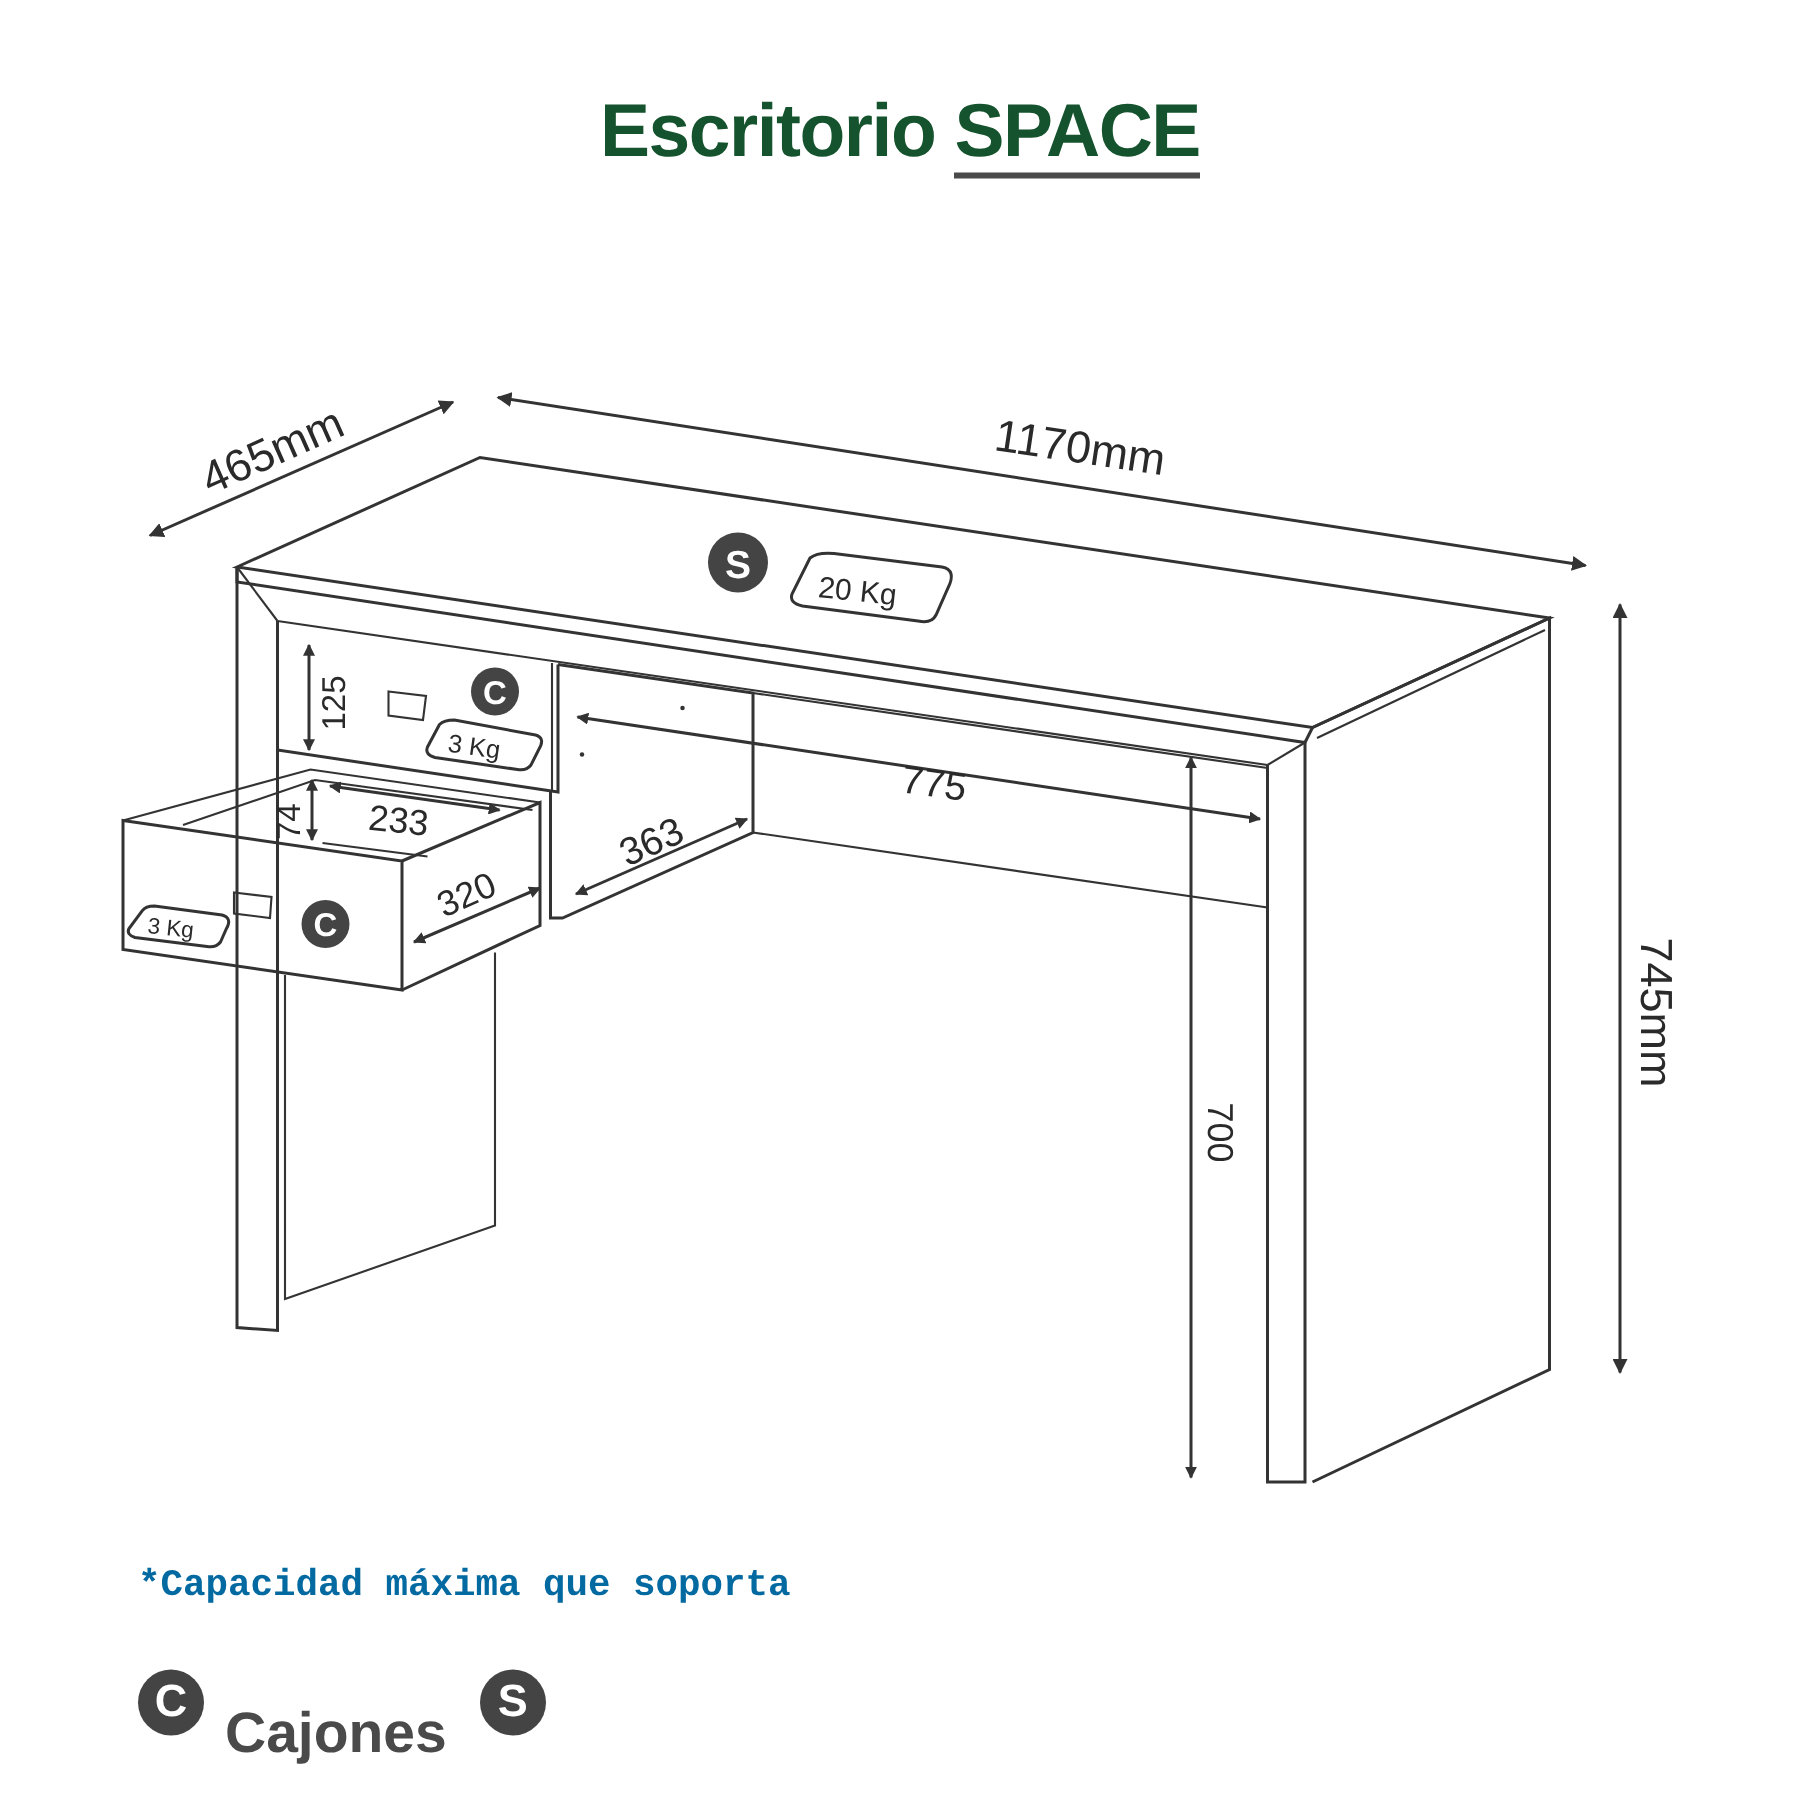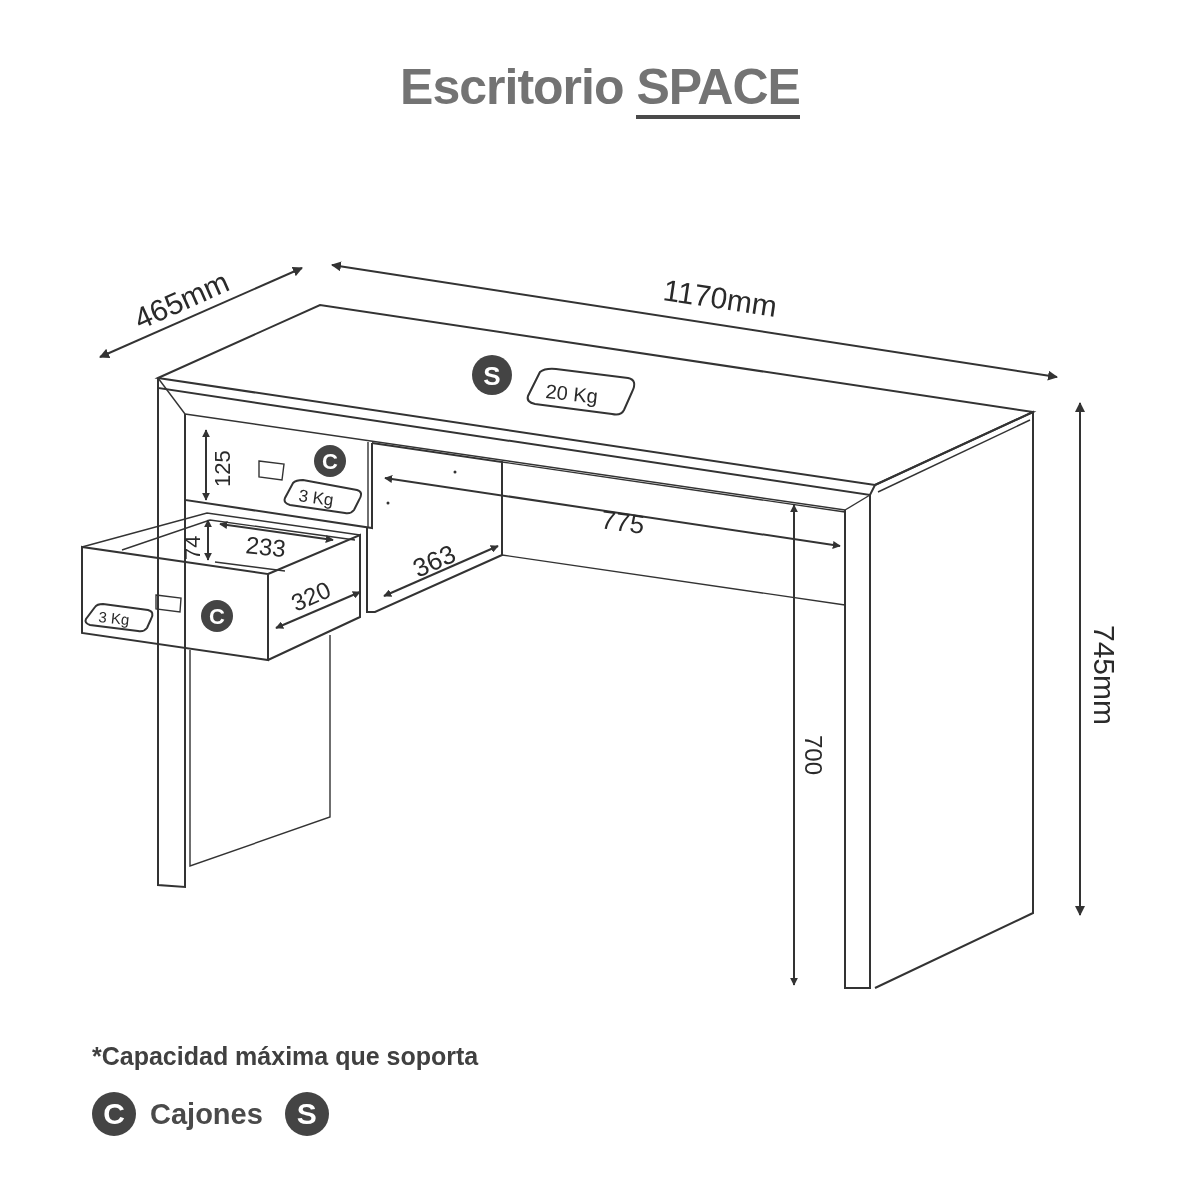--- a/index.html
+++ b/index.html
@@ -1,41 +1,41 @@
 <!DOCTYPE html>
 <html><head>
 <meta charset="utf-8">
 <style>
   html, body { margin: 0; padding: 0; background: #ffffff; }
   body { width: 1200px; height: 1200px; position: relative; overflow: hidden; font-family: "DejaVu Sans", sans-serif; }
   .title {
     position: absolute; left: 0; top: 58px; width: 1200px; text-align: center;
     font-family: "Liberation Sans", sans-serif; font-weight: bold; font-size: 50px;
-    color: #737373; letter-spacing: -1px;
+    color: #14532d; letter-spacing: -1px;
   }
   .title .brand { border-bottom: 4px solid #4a4a4a; padding-bottom: 0; }
   svg.drawing { position: absolute; left: 0; top: 0; }
   .ln { stroke: #333; stroke-width: 2; fill: none; }
   .ln-thin { stroke: #333; stroke-width: 1.4; fill: none; }
   .dim { stroke: #333; stroke-width: 2; fill: none; }
   .dimtxt { font-family: "Liberation Sans", sans-serif; fill: #2a2a2a; }
   .badge-c, .badge-s { fill: #444; }
   .badge-letter { font-family: "Liberation Sans", sans-serif; font-weight: bold; fill: #fff; }
   .footer-note {
     position: absolute; left: 92px; top: 1042px;
-    font-family: Liberation Sans, sans-serif; font-weight: bold; font-size: 25px; color: #404040;
+    font-family: Liberation Mono, monospace; font-weight: bold; font-size: 25px; color: #0369a1;
   }
   .legend { position: absolute; left: 92px; top: 1092px; display: flex; align-items: center; }
   .legend-item { display: flex; align-items: center; margin-right: 22px; }
   .legend-badge {
     width: 44px; height: 44px; border-radius: 50%; background: #444; color: #fff;
     font-family: "Liberation Sans", sans-serif; font-weight: bold; font-size: 30px;
     display: flex; align-items: center; justify-content: center; margin-right: 14px;
   }
-  .legend-label { font-family: "Liberation Sans", sans-serif; font-weight: bold; font-size: 29px; color: #4a4a4a; }
+  .legend-label { font-family: "Liberation Sans", sans-serif; font-weight: bold; font-size: 38px; color: #4a4a4a; margin-top: 43px; }
 </style>
 </head>
 <body>
 
 <div class="title">
   <span>Escritorio</span>
   <span class="brand">SPACE</span>
 </div>
 
 <svg class="drawing" width="1200" height="1200" viewBox="0 0 1200 1200">

